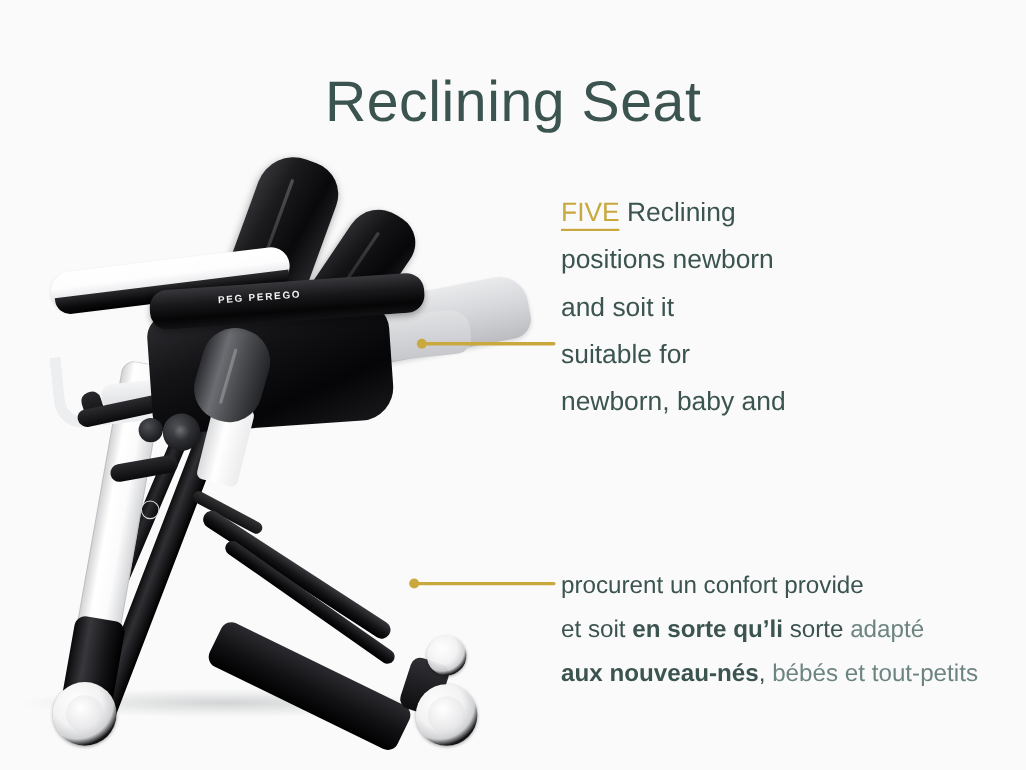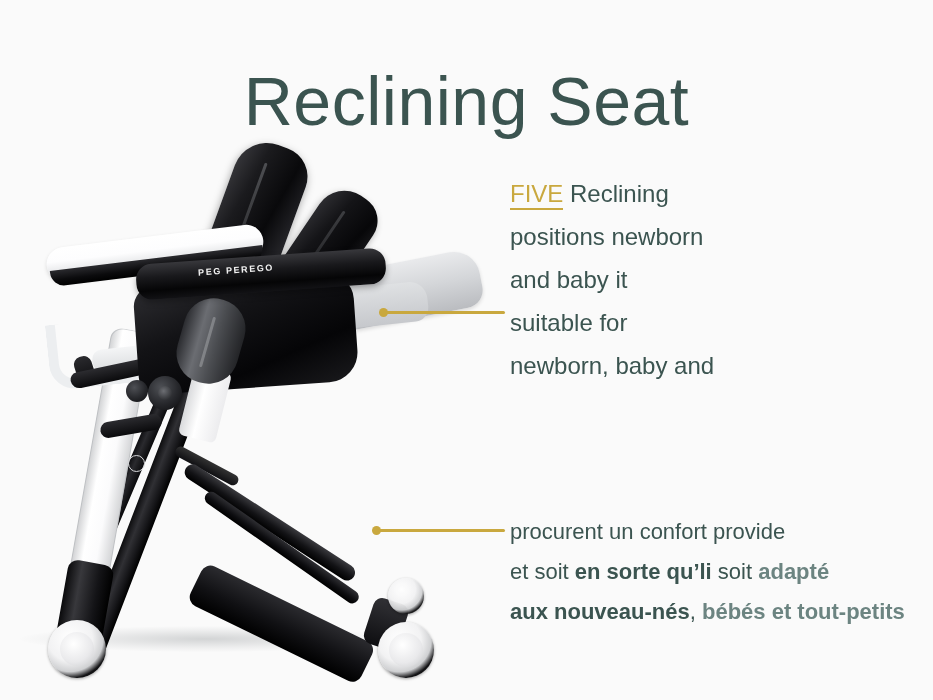--- a/index.html
+++ b/index.html
@@ -9,23 +9,23 @@
     font-family:"Liberation Sans", sans-serif;
     overflow:hidden;
     position:relative;
   }
   #stage{position:absolute;inset:0;}
 
   
   .title{
     position:absolute;
     left:0;right:0;
-    top:16px;
+    top:28px;
     text-align:center;
-    font-size:68px;
+    font-size:52px;
     font-weight:400;
     letter-spacing:.5px;
     color:#3b5450;
     white-space:nowrap;
   }
 
   
   .photo{
     position:absolute;
     left:0px; top:130px;
@@ -288,21 +288,21 @@
   .block{position:absolute;left:510px;color:#3b5450;}
   #block-en{top:172px;font-size:24px;line-height:43px;font-weight:400;width:400px;}
   #block-fr{top:512px;font-size:22px;line-height:40px;font-weight:400;width:420px;}
 
   .kw{
     color:#c9a83e;
     border-bottom:2px solid #c9a83e;
     padding-bottom:1px;
   }
   .b{font-weight:700;}
-  .lt{color:#6c8481;font-weight:bold;}
+  .lt{color:#6c8481;}
   .ln{display:block;white-space:nowrap;}
 </style>
 </head>
 <body>
 
 <div id="stage">
 
   <h1 class="title">Reclining Seat</h1>
 
   <div class="photo">
@@ -358,23 +358,23 @@
   </div>
 
   <div class="leader-dot" id="dot-en"></div>
   <div class="leader" id="leader-en"></div>
   <div class="leader-dot" id="dot-fr"></div>
   <div class="leader" id="leader-fr"></div>
 
   <div class="block" id="block-en">
       <span class="ln"><span class="kw">FIVE</span><span> Reclining</span></span>
       <span class="ln"><span>positions newborn</span></span>
-      <span class="ln"><span>and baby it</span></span>
+      <span class="ln"><span>and soit it</span></span>
       <span class="ln"><span>suitable for</span></span>
       <span class="ln"><span>newborn, baby and</span></span>
     </div>
   <div class="block" id="block-fr">
       <span class="ln"><span>procurent un confort provide</span></span>
-      <span class="ln"><span>et soit </span><span class="b">en sorte qu’li</span><span> soit </span><span class="lt">adapté</span></span>
+      <span class="ln"><span>et soit </span><span class="b">en sorte qu’li</span><span> sorte </span><span class="lt">adapté</span></span>
       <span class="ln"><span class="b">aux nouveau-nés</span><span>, </span><span class="lt">bébés et tout-petits</span></span>
     </div>
 
 </div>
 
 </body></html>

